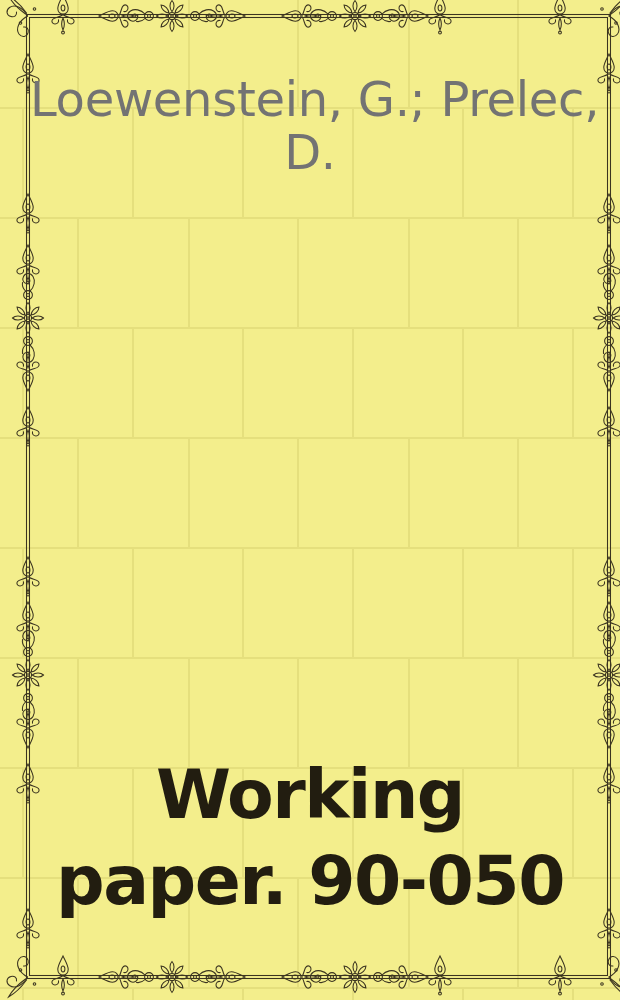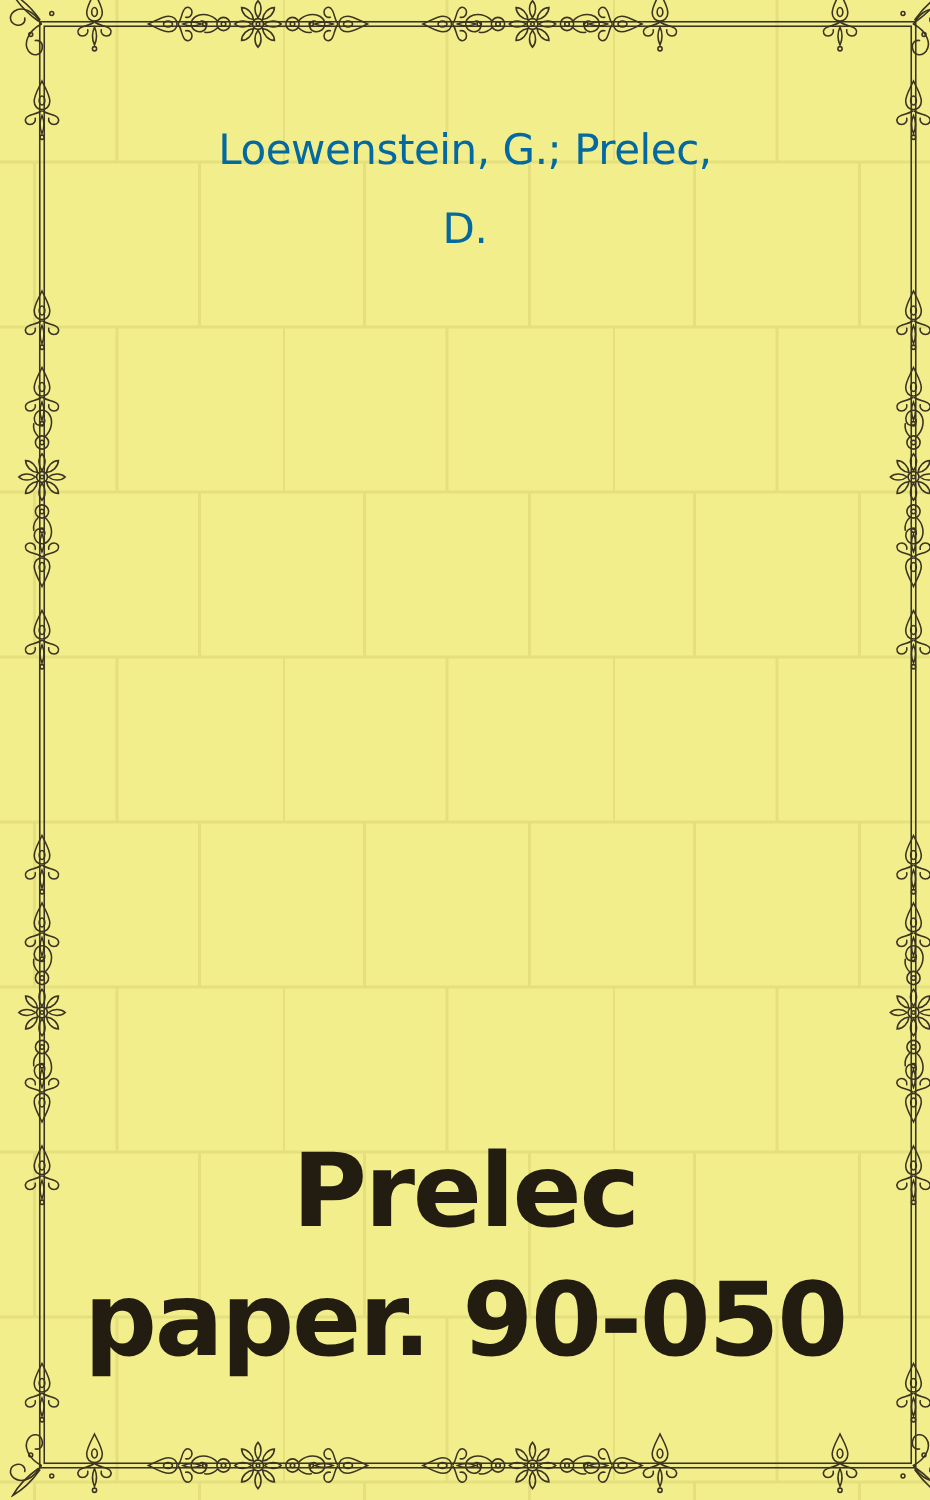--- a/index.html
+++ b/index.html
@@ -18,24 +18,24 @@
     width: 620px;
     height: 1000px;
     display: block;
   }
   .authors {
     position: absolute;
     left: 30px;
     right: 30px;
     top: 73px;
     text-align: center;
-    font-size: 28px;
+    font-size: 48px;
     line-height: 53px;
     letter-spacing: -0.3px;
-    color: #0369a1;
+    color: #737373;
     white-space: nowrap;
   }
   .title {
     position: absolute;
     left: 26px;
     right: 26px;
     top: 752px;
     text-align: center;
     font-weight: 700;
     font-size: 68px;
@@ -171,17 +171,17 @@
       <use href="#corner" transform="translate(609,977) scale(-1,-1)"></use>
     </g>
   </svg>
 
   <div class="authors">
     <div>Loewenstein, G.; Prelec,</div>
     <div>D.</div>
   </div>
 
   <div class="title">
-    <div>Prelec</div>
+    <div>Working</div>
     <div>paper. 90-050</div>
   </div>
 
 </div>
 
 </body></html>

